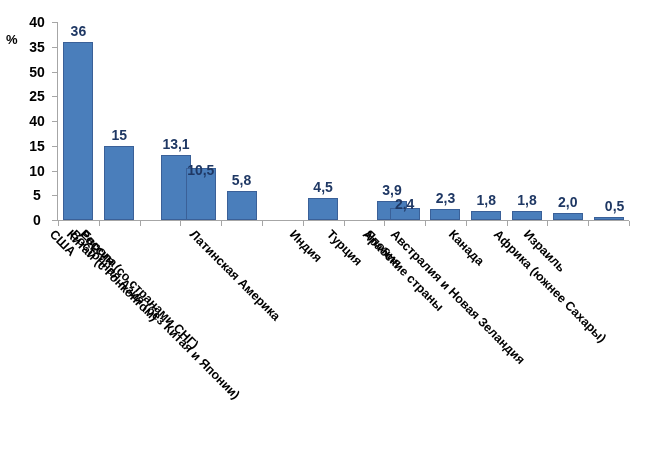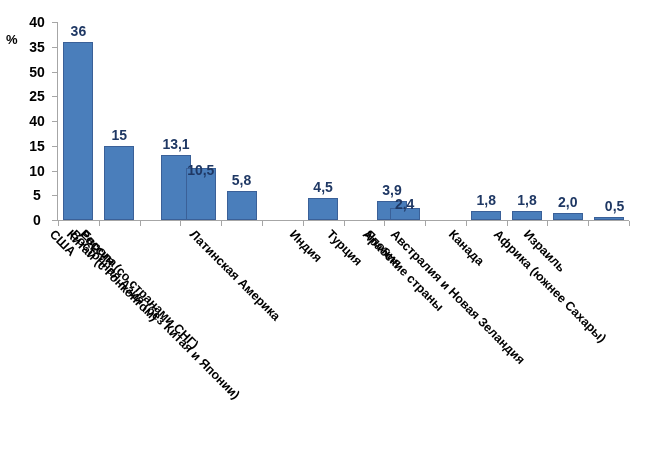--- a/index.html
+++ b/index.html
@@ -185,20 +185,24 @@
         <div class="bar" title="Индия: 4,5" style="height: 22.275px;"></div>
         <div class="bar-label" style="bottom: 26.275px;">4,5</div>
       </div>
       <div class="bar-slot" style="left: 275px; width: 30px; margin-left: 44px;">
         <div class="bar" title="Турция: 3,9" style="height: 19.305px;"></div>
         <div class="bar-label" style="bottom: 23.305px;">3,9</div>
       </div>
       <div class="bar-slot" style="left: 331.679px; width: 30px;">
         <div class="bar" title="Япония: 2,4" style="height: 11.88px;"></div>
         <div class="bar-label" style="bottom: 9px;">2,4</div>
+      </div>
+      <div class="bar-slot" style="left: 372.464px; width: 30px;">
+        <div class="bar" title="Арабские страны: 2,3" style="height: 11.385px;"></div>
+        <div class="bar-label" style="bottom: 15.385px;">2,3</div>
       </div>
       <div class="bar-slot" style="left: 413.25px; width: 30px;">
         <div class="bar" title="Канада: 1,8" style="height: 8.91px;"></div>
         <div class="bar-label" style="bottom: 12.91px;">1,8</div>
       </div>
       <div class="bar-slot" style="left: 454.036px; width: 30px;">
         <div class="bar" title="Австралия и Новая Зеландия: 1,8" style="height: 8.91px;"></div>
         <div class="bar-label" style="bottom: 12.91px;">1,8</div>
       </div>
       <div class="bar-slot" style="left: 494.821px; width: 30px;">

